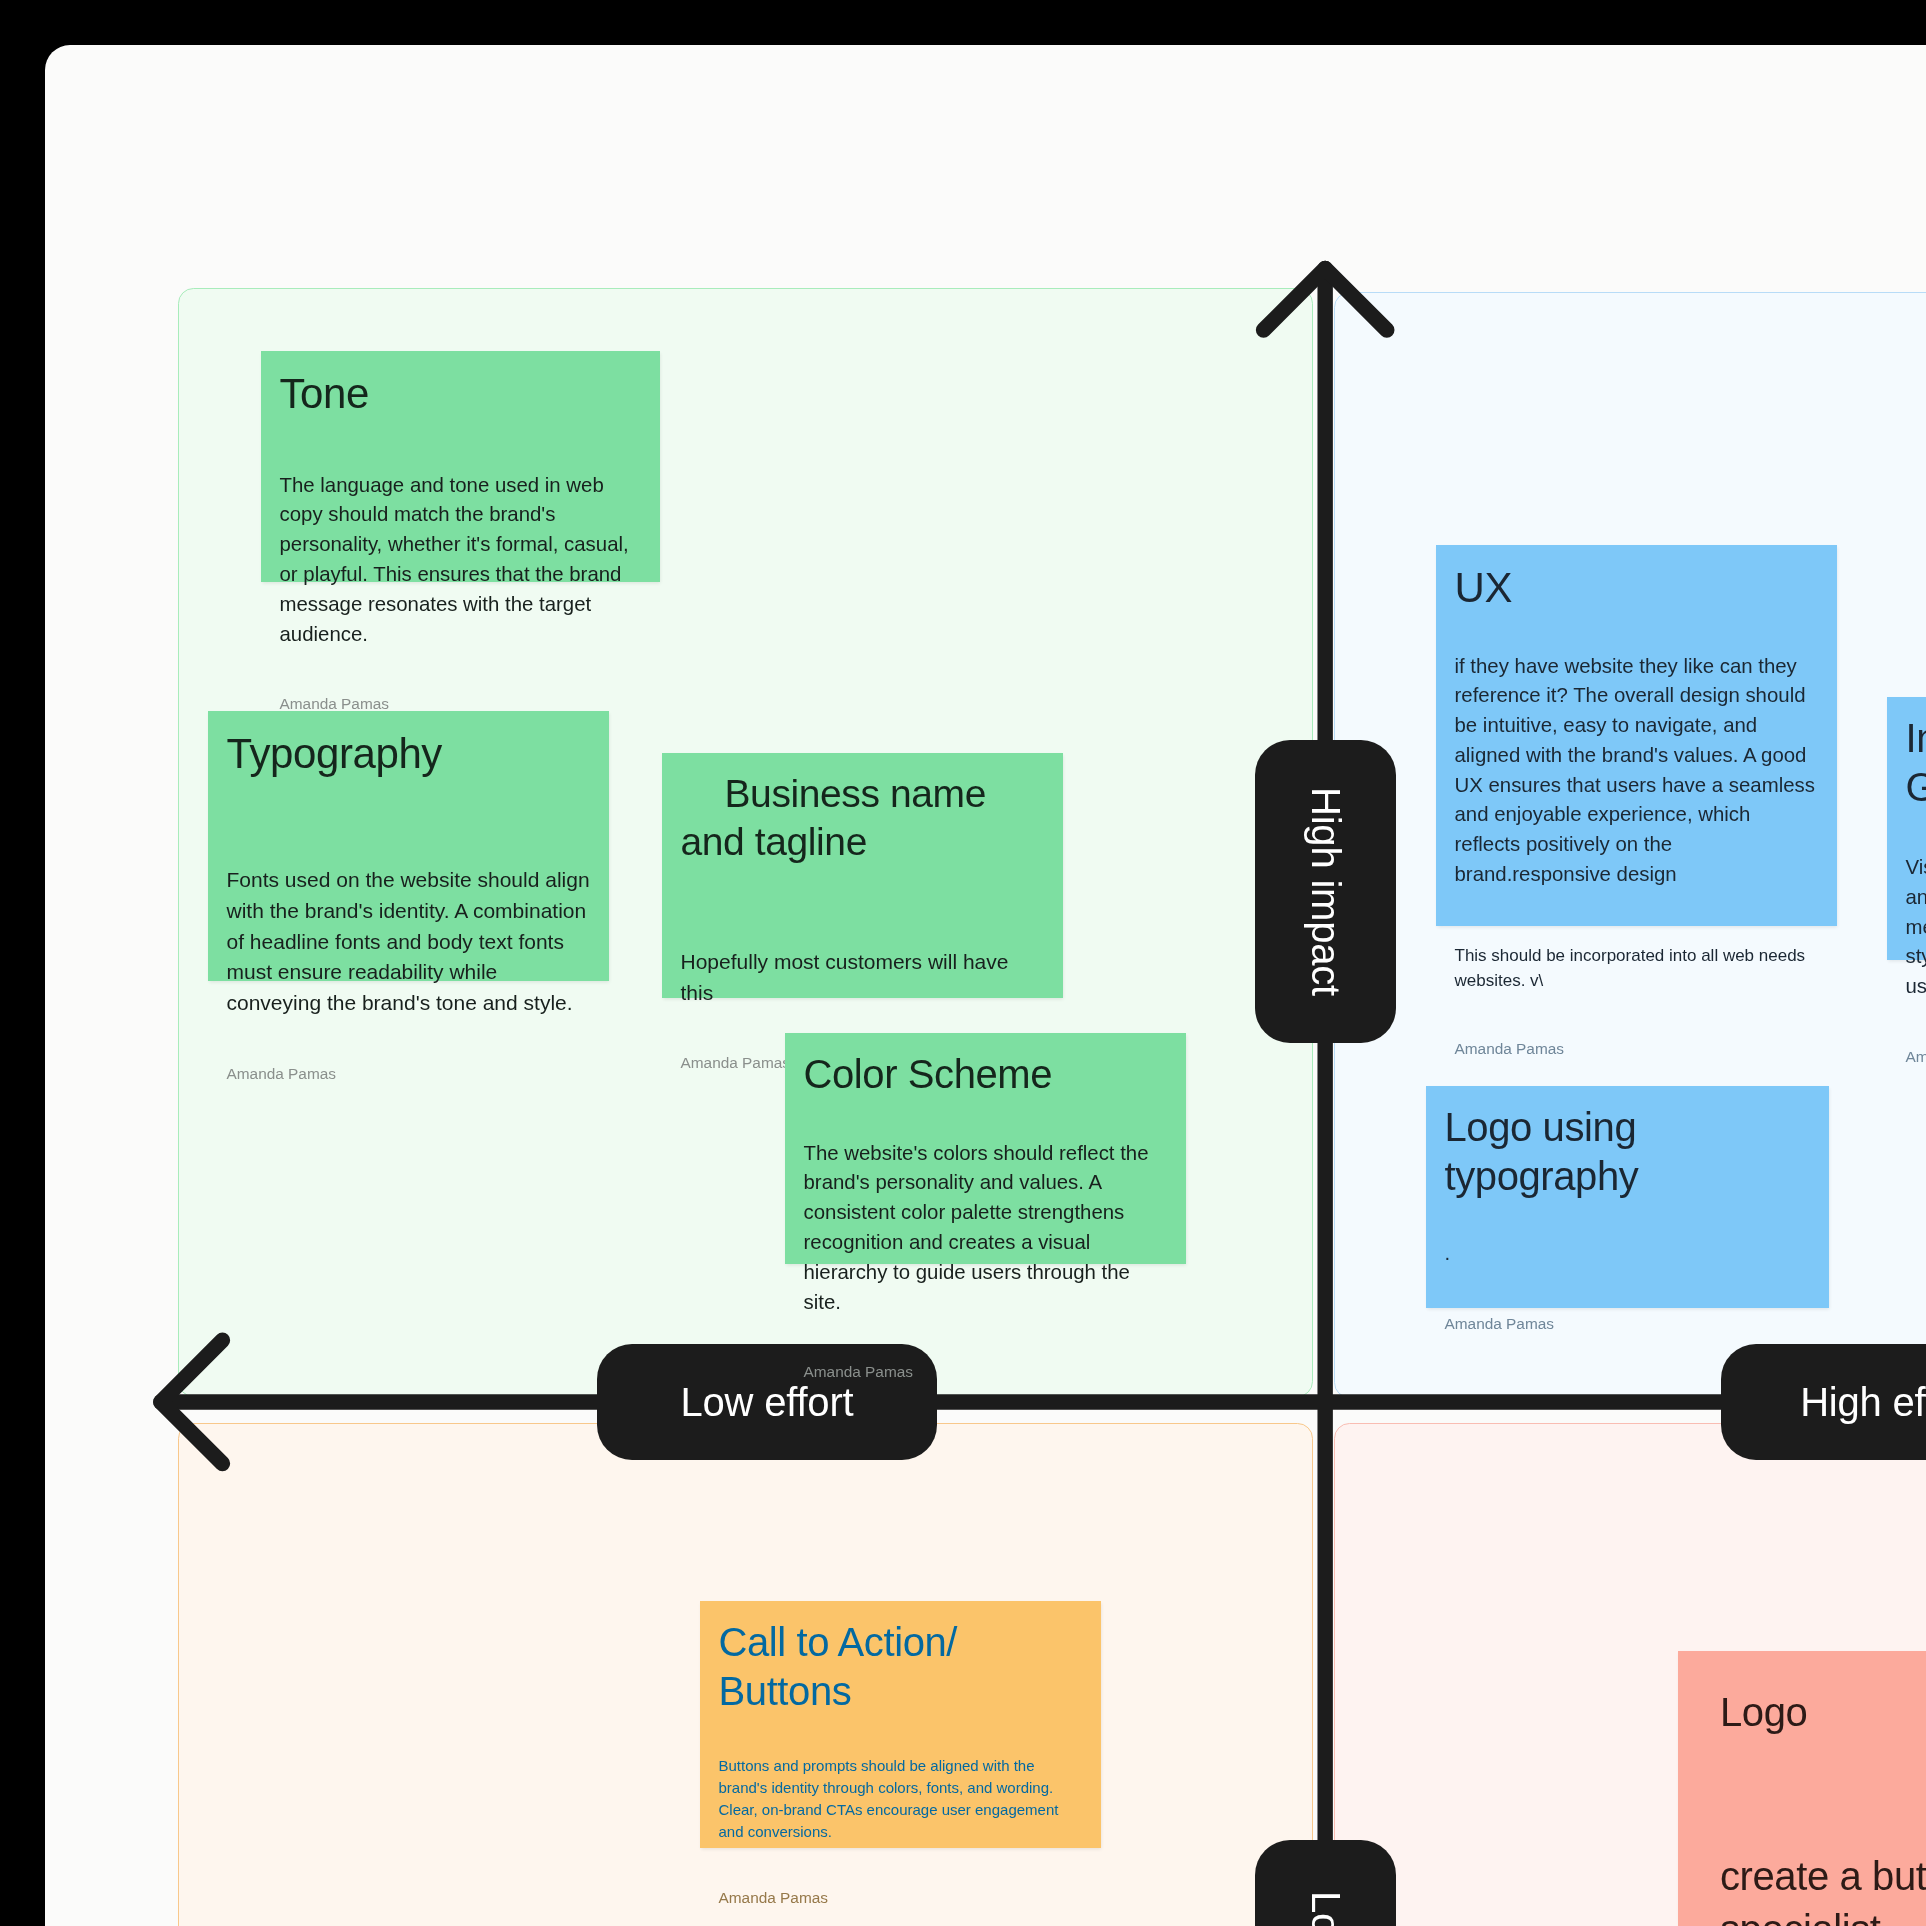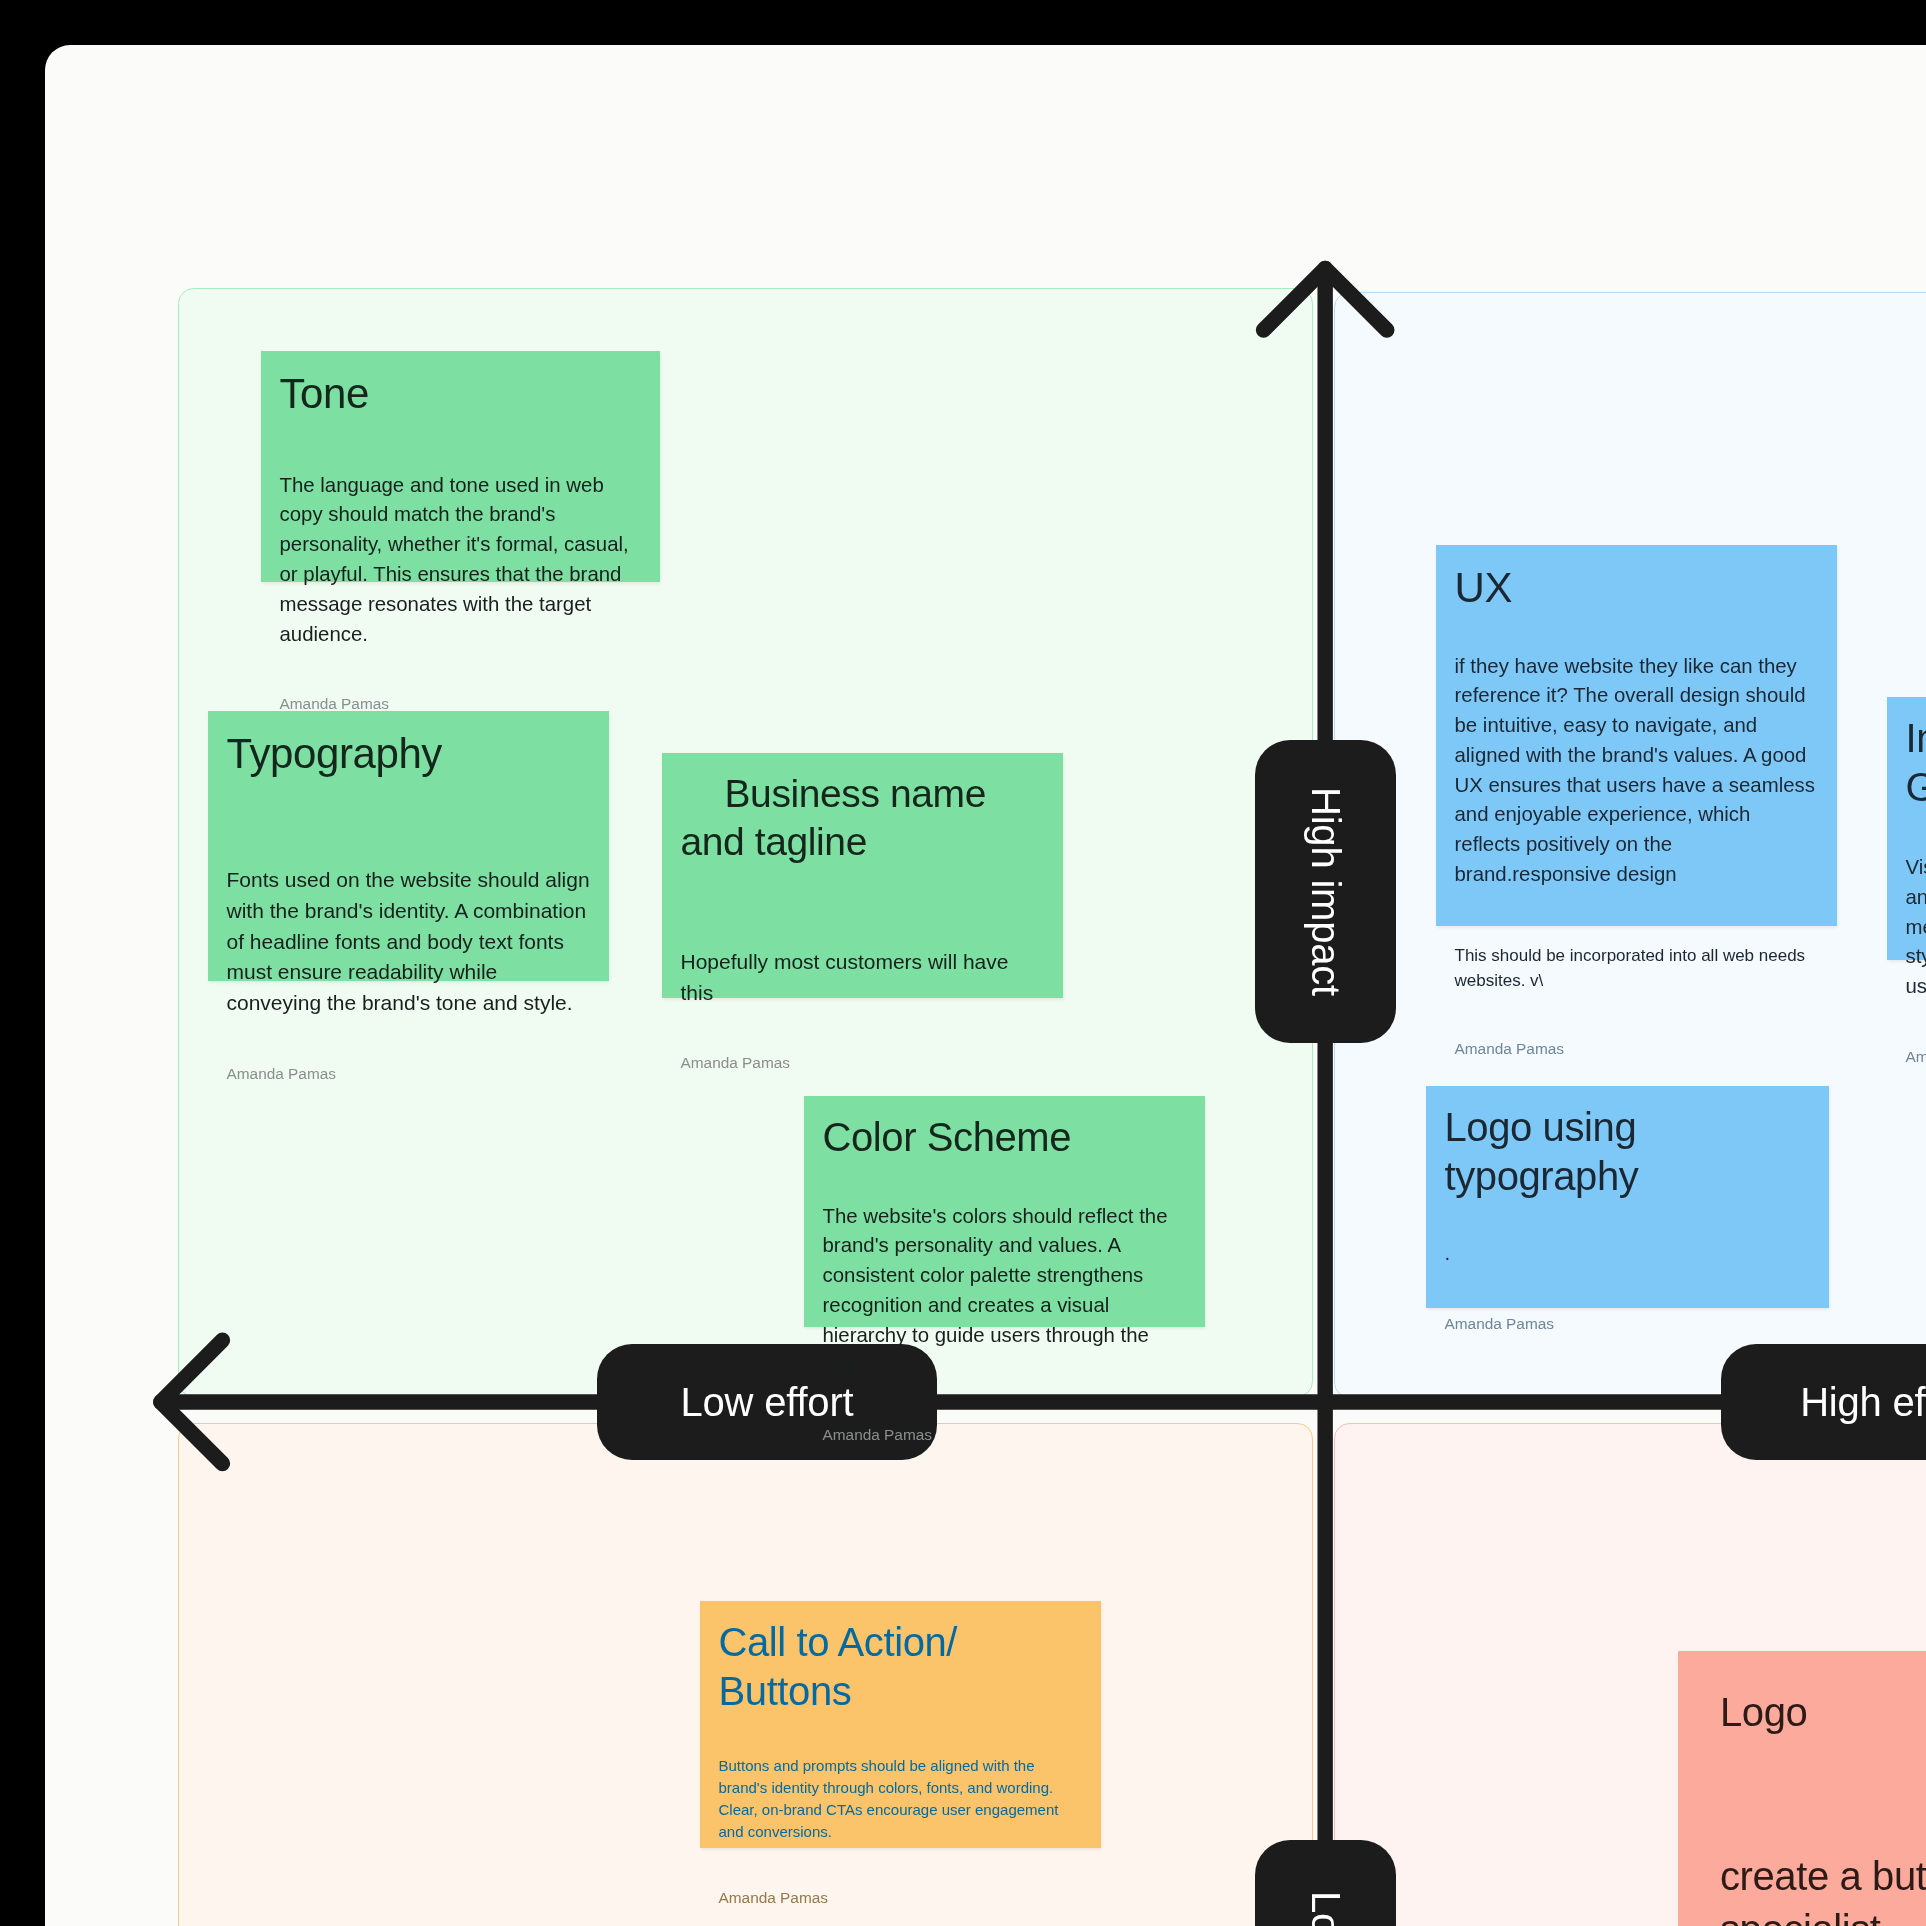--- a/index.html
+++ b/index.html
@@ -117,21 +117,21 @@
   
   .green { background: #7ddfa1; }
   .blue  { background: #7ec8f8; }
   .amber { background: #fbc46a; }
   .red   { background: #fcaa9c; }
 
   
   #note-tone        { left: 216px;  top: 306px;  width: 399px; height: 231px; }
   #note-typography  { left: 163px;  top: 666px; width: 401px; height: 270px; }
   #note-business    { left: 617px; top: 708px; width: 401px; height: 245px; }
-  #note-color       { left: 740px; top: 1051px; width: 401px; height: 231px; margin-left: 19px; }
+  #note-color       { left: 740px; top: 988px; width: 401px; height: 231px; }
 
   #note-ux          { left: 1391px; top: 500px; width: 401px; height: 381px; }
   #note-imagery     { left: 1842px; top: 652px; width: 401px; height: 263px; }
   #note-logotype    { left: 1381px; top: 1041px; width: 403px; height: 222px; }
 
   #note-cta         { left: 655px; top: 1556px; width: 401px; height: 247px; }
   #note-logo        { left: 1633px; top: 1606px; width: 749px; height: 587px; }
 
   
   #note-tone .title      { font-size: 42px; margin-bottom: 15.4px; }

